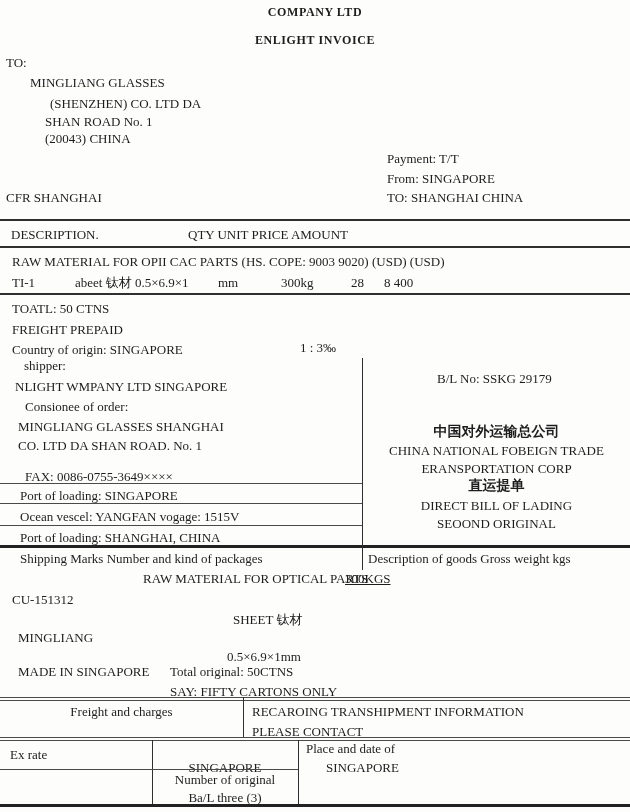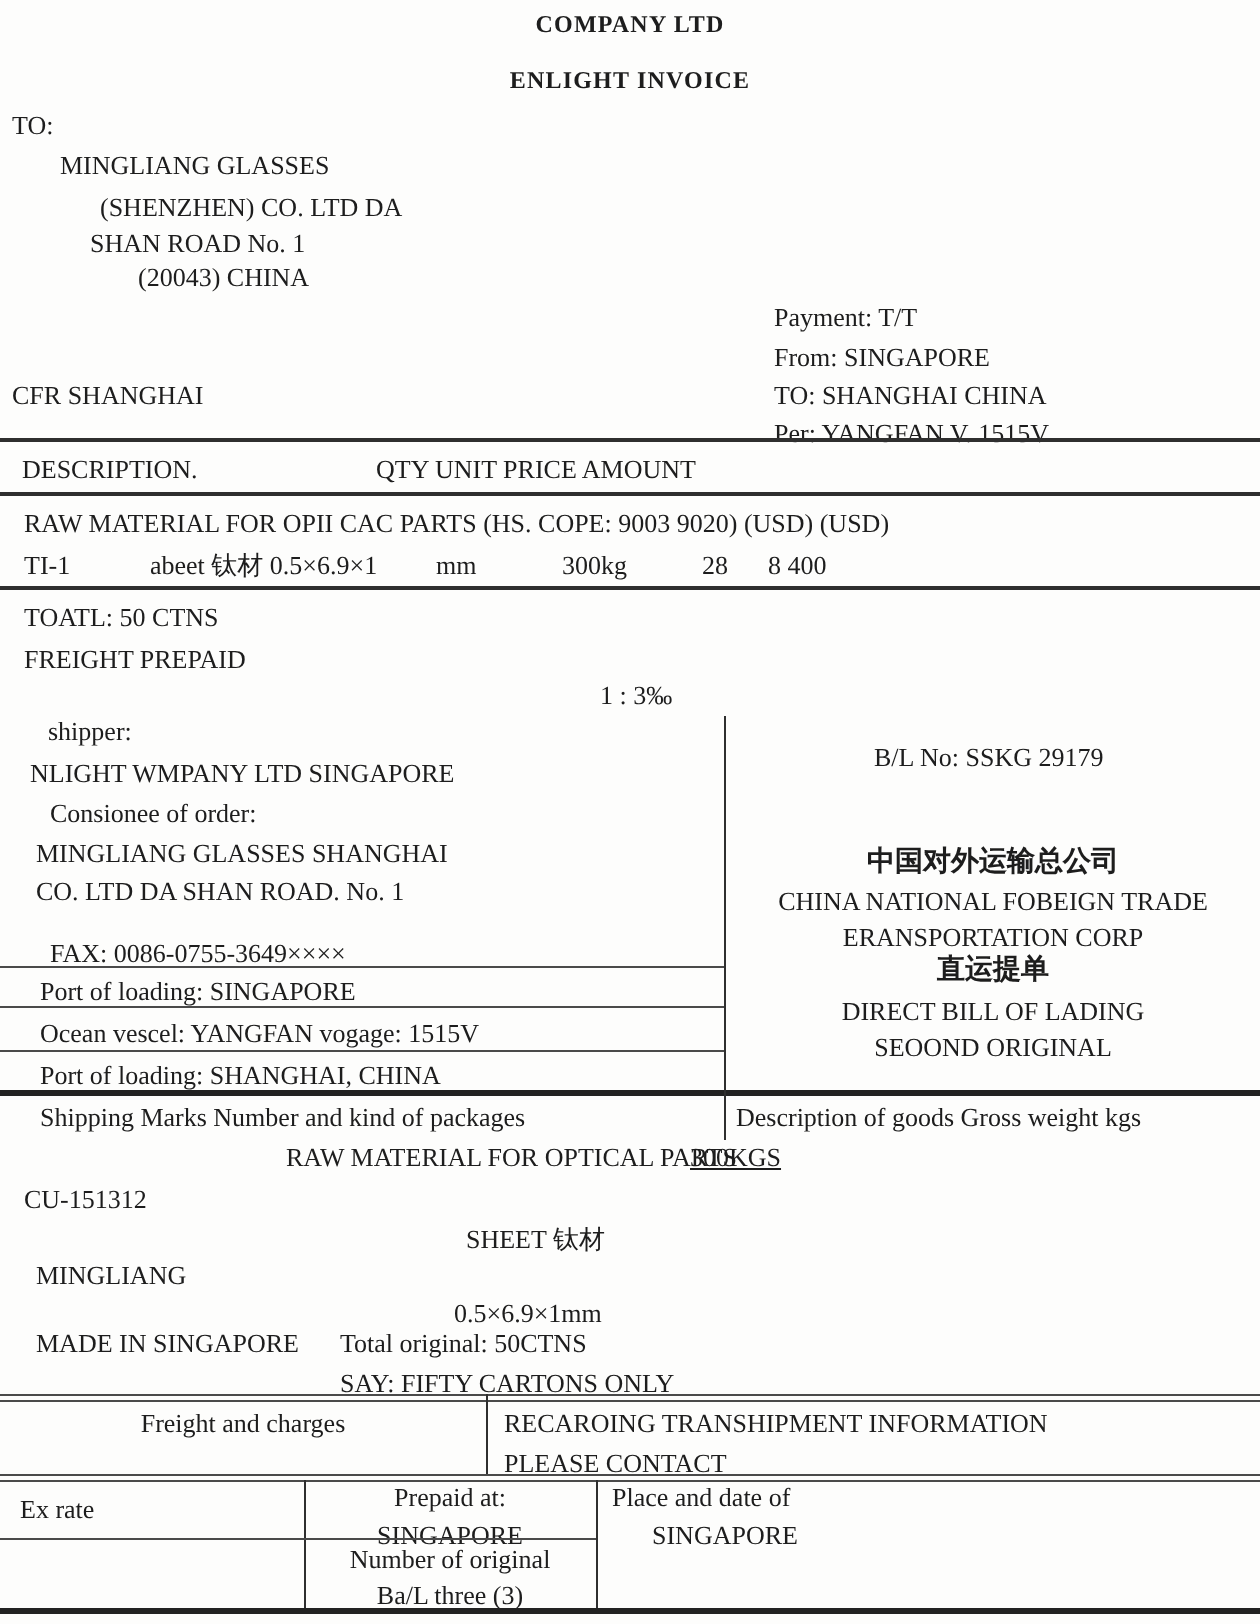--- a/index.html
+++ b/index.html
@@ -25,45 +25,45 @@
 
 <div class="page">
 
   <div class="abs ctr bold t15" style="top:4px;">COMPANY LTD</div>
   <div class="abs ctr bold t15" style="top:32px;">ENLIGHT INVOICE</div>
 
   <div class="abs" style="left:6px;top:55px;">TO:</div>
   <div class="abs" style="left:30px;top:75px;">MINGLIANG GLASSES</div>
   <div class="abs" style="left:50px;top:96px;">(SHENZHEN) CO. LTD DA</div>
   <div class="abs" style="left:45px;top:114px;">SHAN ROAD No. 1</div>
-  <div class="abs" style="left:45px;top:131px;margin-left:24px;">(20043) CHINA</div>
+  <div class="abs" style="left:45px;top:131px;">(20043) CHINA</div>
 
   <div class="abs" style="left:387px;top:151px;">Payment: T/T</div>
   <div class="abs" style="left:387px;top:171px;">From: SINGAPORE</div>
   <div class="abs" style="left:387px;top:190px;">TO: SHANGHAI CHINA</div>
-  <div class="abs" style="left:387px;top:209px;">Per: YANGFAN V. 1515V</div>
 
   <div class="abs" style="left:6px;top:190px;">CFR SHANGHAI</div>
 
   <div class="hline" style="left:0;top:219px;width:630px;"></div>
   <div class="abs" style="left:11px;top:227px;">DESCRIPTION.</div>
   <div class="abs" style="left:188px;top:227px;">QTY UNIT PRICE AMOUNT</div>
   <div class="hline" style="left:0;top:246px;width:630px;"></div>
 
   <div class="abs" style="left:12px;top:254px;">RAW MATERIAL FOR OPII CAC PARTS (HS. COPE: 9003 9020) (USD) (USD)</div>
   <div class="abs" style="left:12px;top:275px;">TI-1</div>
   <div class="abs" style="left:75px;top:275px;">abeet 钛材 0.5×6.9×1</div>
   <div class="abs" style="left:218px;top:275px;">mm</div>
   <div class="abs" style="left:281px;top:275px;">300kg</div>
   <div class="abs" style="left:351px;top:275px;">28</div>
   <div class="abs" style="left:384px;top:275px;">8 400</div>
   <div class="hline" style="left:0;top:293px;width:630px;"></div>
 
   <div class="abs" style="left:12px;top:301px;">TOATL: 50 CTNS</div>
   <div class="abs" style="left:12px;top:322px;">FREIGHT PREPAID</div>
+  <div class="abs" style="left:12px;top:342px;">Country of origin: SINGAPORE</div>
   <div class="abs" style="left:300px;top:340px;">1 : 3‰</div>
 
   <div class="abs" style="left:24px;top:358px;">shipper:</div>
   <div class="abs" style="left:15px;top:379px;">NLIGHT WMPANY LTD SINGAPORE</div>
   <div class="abs" style="left:25px;top:399px;">Consionee of order:</div>
   <div class="abs" style="left:18px;top:419px;">MINGLIANG GLASSES SHANGHAI</div>
   <div class="abs" style="left:18px;top:438px;">CO. LTD DA SHAN ROAD. No. 1</div>
   <div class="abs" style="left:25px;top:469px;">FAX: 0086-0755-3649××××</div>
 
   <div class="vline" style="left:362px;top:358px;height:188px;"></div>
@@ -104,21 +104,20 @@
   <div class="cellc" style="left:0;top:704px;width:243px;">Freight and charges</div>
   <div class="abs" style="left:252px;top:704px;">RECAROING TRANSHIPMENT INFORMATION</div>
   <div class="abs" style="left:252px;top:724px;">PLEASE CONTACT</div>
 
   <div class="hline thin" style="left:0;top:737px;width:630px;"></div>
   <div class="hline thin" style="left:0;top:740px;width:630px;"></div>
   <div class="vline" style="left:152px;top:740px;height:65px;"></div>
   <div class="vline" style="left:298px;top:740px;height:65px;"></div>
 
   <div class="abs" style="left:10px;top:747px;">Ex rate</div>
-  <div class="cellc" style="left:152px;top:741px;width:146px;">Prepaid at:</div>
   <div class="cellc" style="left:152px;top:760px;width:146px;">SINGAPORE</div>
   <div class="abs" style="left:306px;top:741px;">Place and date of</div>
   <div class="abs" style="left:326px;top:760px;">SINGAPORE</div>
 
   <div class="hline thin" style="left:0;top:769px;width:298px;"></div>
   <div class="cellc" style="left:152px;top:772px;width:146px;">Number of original</div>
   <div class="cellc" style="left:152px;top:790px;width:146px;">Ba/L three (3)</div>
 
   <div class="hline thick" style="left:0;top:804px;width:630px;"></div>
 

